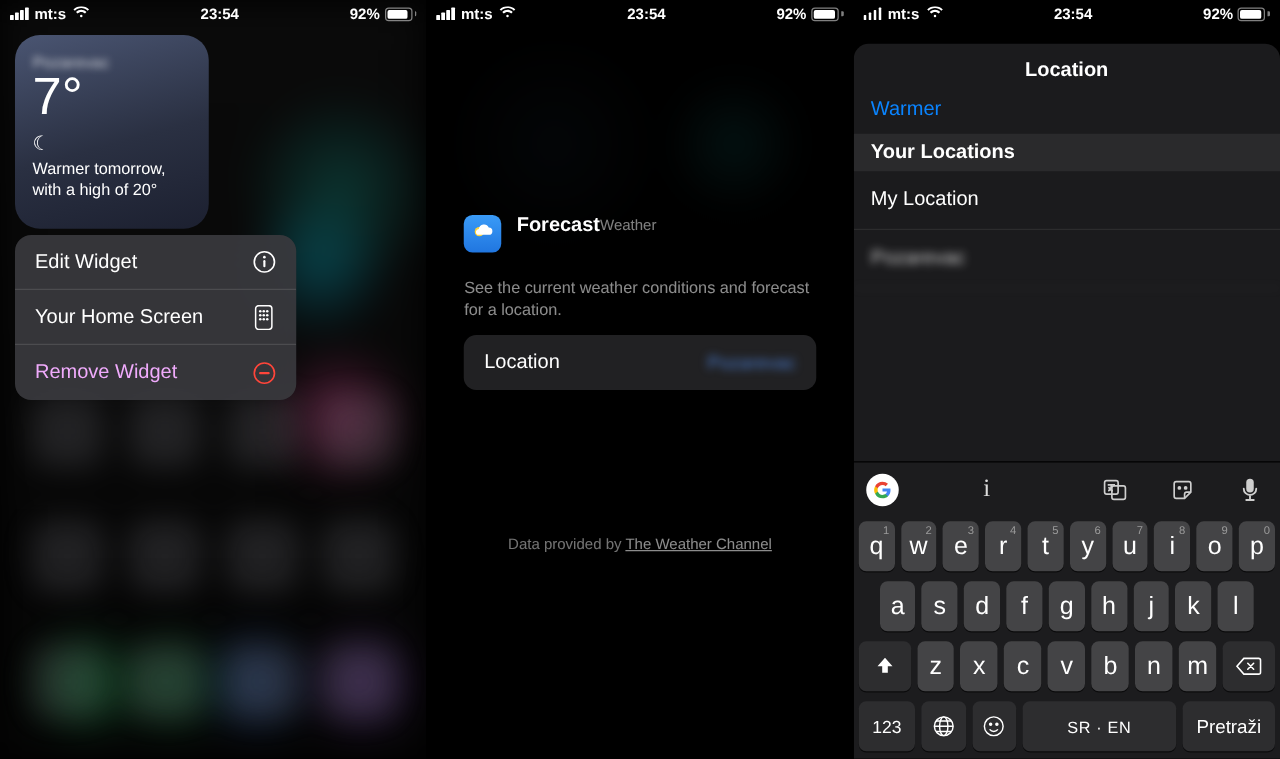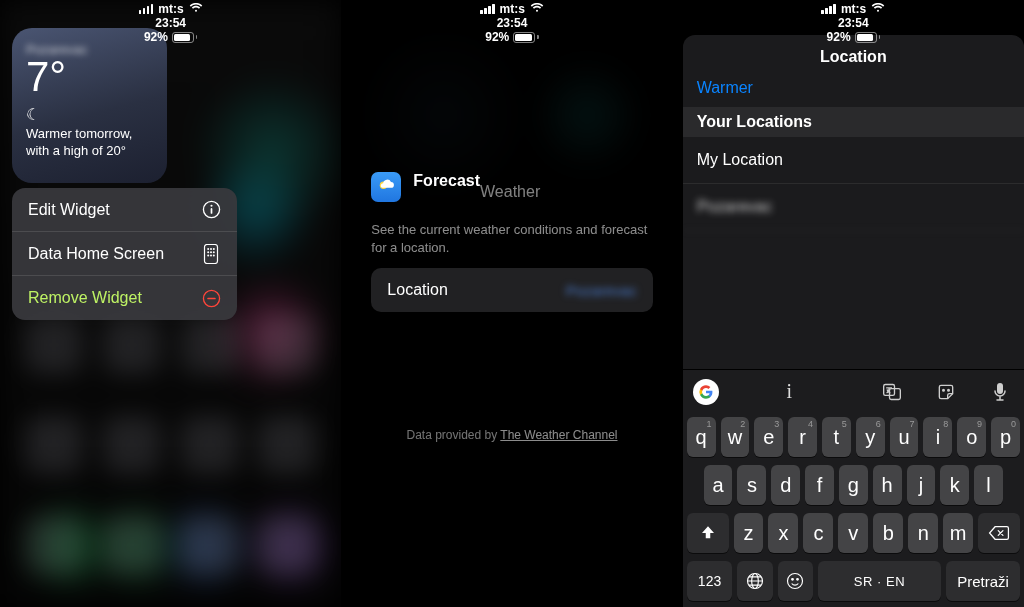--- a/index.html
+++ b/index.html
@@ -26,21 +26,20 @@
   .status-bar {
     height: 20px;
     display: flex;
     justify-content: space-between;
     align-items: center;
     padding: 2px 8px 0 8px;
     font-size: 12px;
     font-weight: 600;
     position: relative;
     z-index: 10;
-    flex-direction: column;
   }
   .sb-left { display: flex; align-items: center; gap: 5px; }
   .sb-right { display: flex; align-items: center; gap: 4px; }
   .signal { display: flex; align-items: flex-end; gap: 1.5px; }
   .bar { width: 2.5px; background: #fff; border-radius: 0.5px; }
   .bar1 { height: 4px; } .bar2 { height: 6px; } .bar3 { height: 8px; } .bar4 { height: 10px; }
   .wifi { width: 14px; height: 10px; }
   .battery-wrap { display: flex; align-items: center; gap: 2px; }
   .battery {
     width: 22px; height: 11px;
@@ -118,21 +117,21 @@
     height: 44px;
     display: flex;
     justify-content: space-between;
     align-items: center;
     padding: 0 16px;
     font-size: 16px;
     border-bottom: 0.5px solid rgba(120,120,120,0.35);
     text-align: right;
   }
   .ctx-item:last-child { border-bottom: none; }
-  .ctx-item.destructive { color: #bef264; }
+  .ctx-item.destructive { color: #f0abfc; }
   .ctx-icon { width: 20px; height: 20px; display: flex; align-items: center; justify-content: center; }
 
   
   .p2-blur {
     position: absolute; inset: 0;
     background:
       radial-gradient(circle at 72% 19%, rgba(20,120,120,0.35), transparent 55px),
       radial-gradient(circle at 30% 19%, rgba(40,70,90,0.2), transparent 80px),
       linear-gradient(#020202,#010101);
     filter: blur(10px);
@@ -149,21 +148,21 @@
   }
   .weather-app-icon {
     width: 30px; height: 30px;
     border-radius: 7px;
     background: linear-gradient(#3a9bf7,#2076e0);
     display: flex; align-items: center; justify-content: center;
     flex-shrink: 0;
   }
   .fc-titles { display: flex; flex-direction: row; }
   .fc-title { font-size: 16px; font-weight: 600; }
-  .fc-sub { font-size: 16px; color: rgba(255,255,255,0.5); margin-top: 11px; }
+  .fc-sub { font-size: 12px; color: rgba(255,255,255,0.5); margin-top: 1px; }
   .fc-desc {
     position: absolute;
     top: 221px; left: 30px; right: 30px;
     font-size: 13px; color: rgba(255,255,255,0.55);
     line-height: 1.35;
   }
   .loc-row {
     position: absolute;
     top: 268px; left: 30px; right: 30px;
     height: 44px;
@@ -331,21 +330,21 @@
       <span>Edit Widget</span>
       <span class="ctx-icon">
         <svg width="19" height="19" viewBox="0 0 20 20">
             <circle cx="10" cy="10" r="8.5" stroke="#fff" stroke-width="1.4" fill="none"></circle>
             <circle cx="10" cy="6" r="1.1" fill="#fff"></circle>
             <rect x="9.1" y="8.5" width="1.8" height="6" rx="0.9" fill="#fff"></rect>
           </svg>
       </span>
     </div>
     <div class="ctx-item">
-      <span>Data Home Screen</span>
+      <span>Your Home Screen</span>
       <span class="ctx-icon">
         <svg width="16" height="20" viewBox="0 0 14 20">
             <rect x="0.5" y="0.5" width="13" height="19" rx="2.5" stroke="#fff" stroke-width="1.2" fill="none"></rect>
             <circle cx="4.2" cy="5" r="1" fill="#fff"></circle>
             <circle cx="7" cy="5" r="1" fill="#fff"></circle>
             <circle cx="9.8" cy="5" r="1" fill="#fff"></circle>
             <circle cx="4.2" cy="8.2" r="1" fill="#fff"></circle>
             <circle cx="7" cy="8.2" r="1" fill="#fff"></circle>
             <circle cx="9.8" cy="8.2" r="1" fill="#fff"></circle>
             <circle cx="4.2" cy="11.4" r="1" fill="#fff"></circle>

